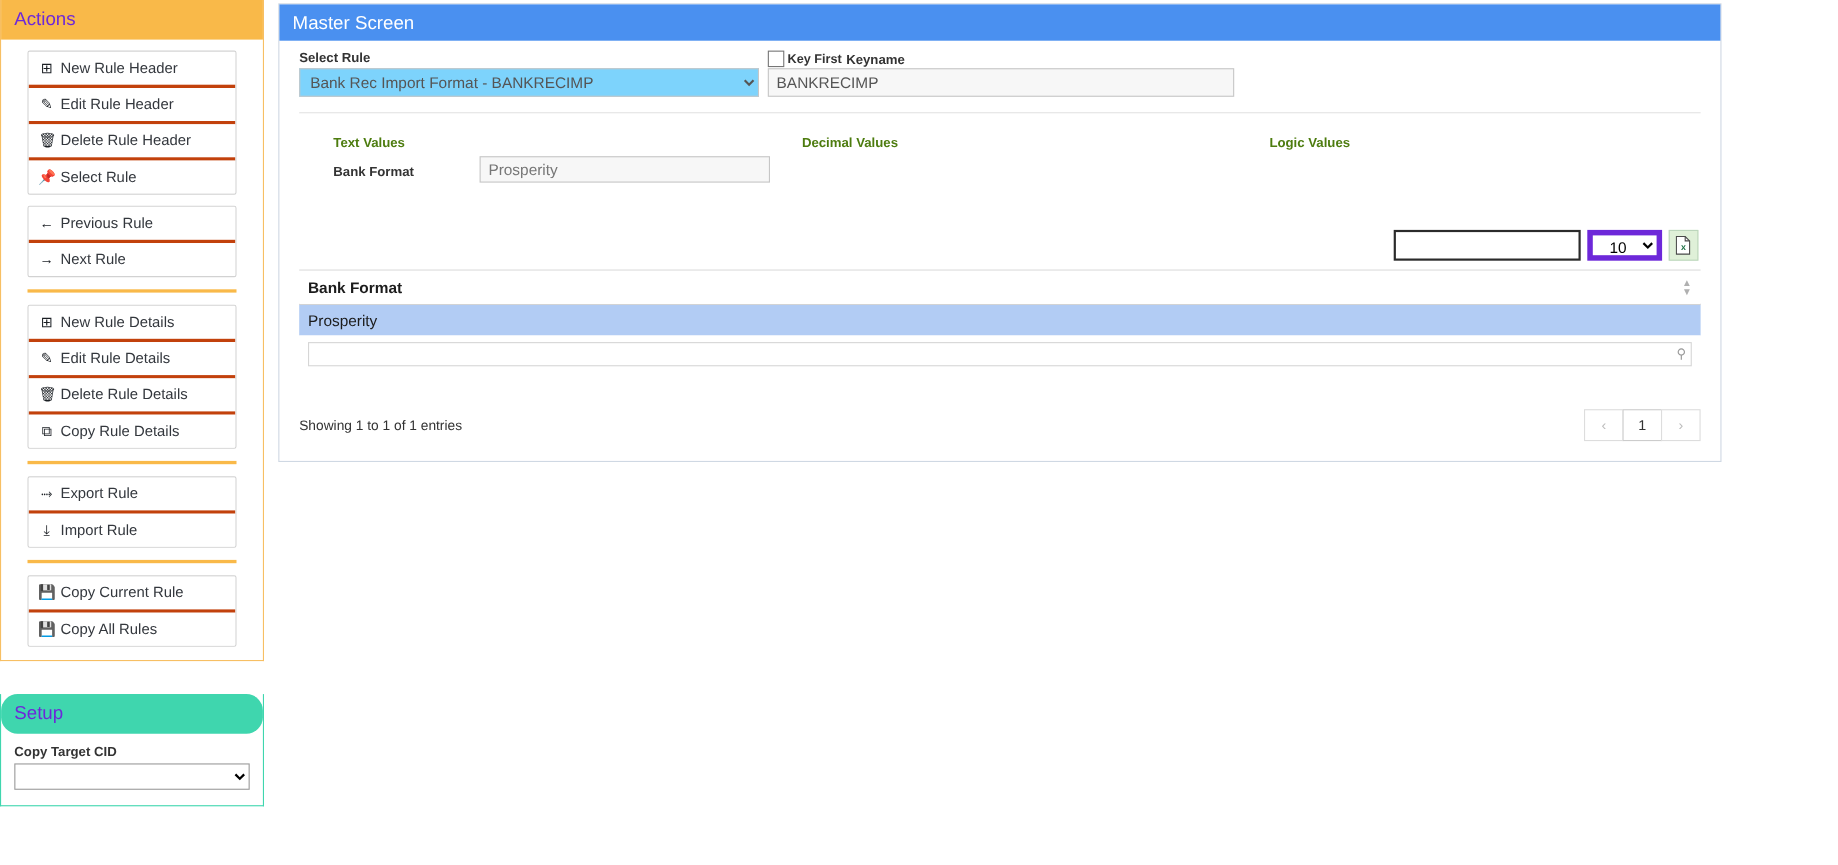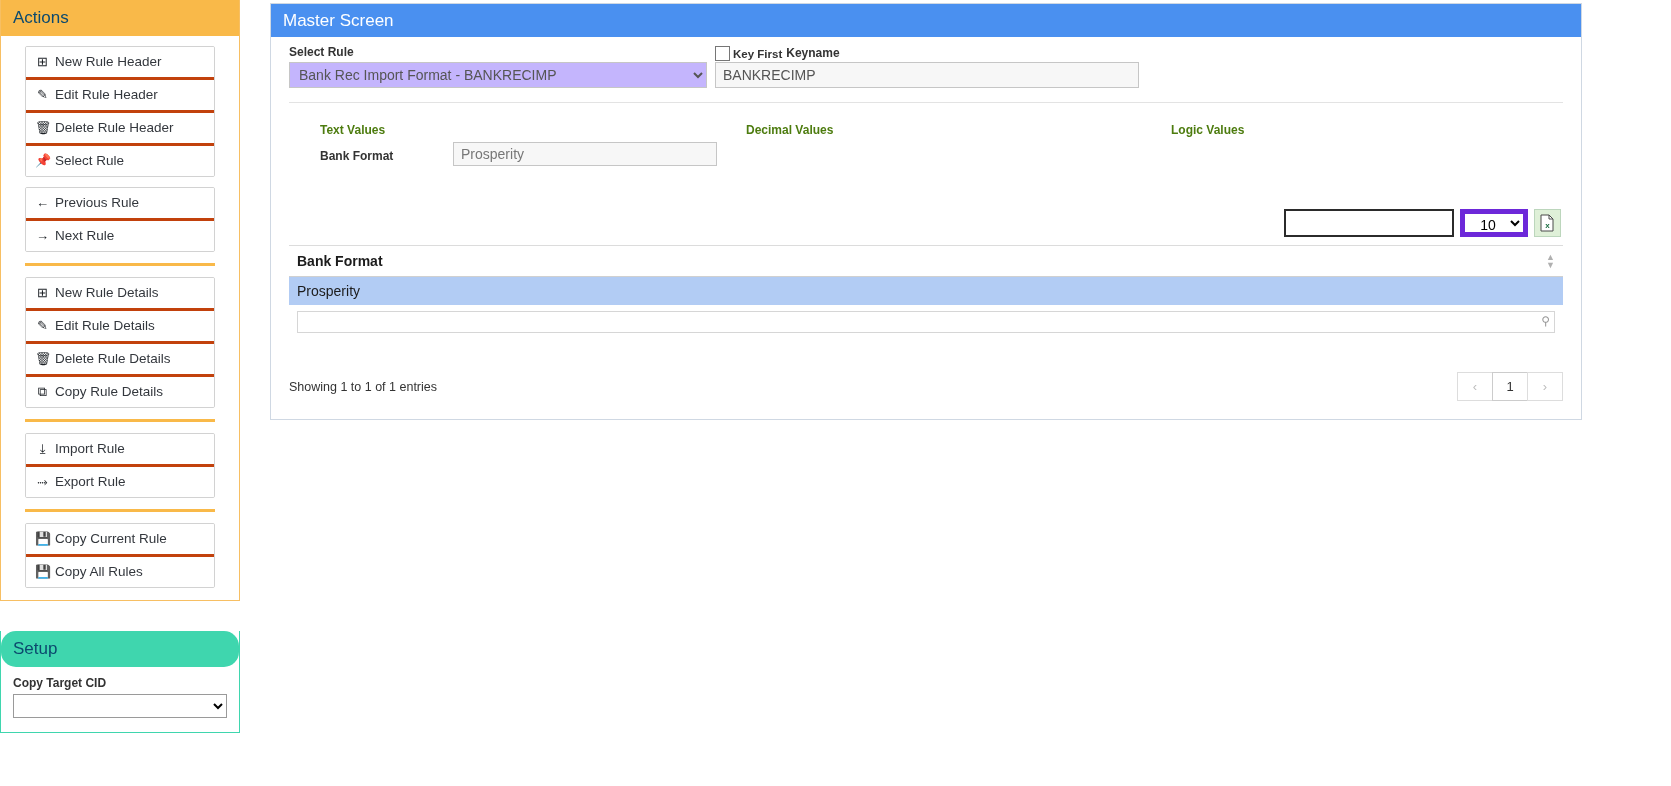--- a/index.html
+++ b/index.html
@@ -32,21 +32,21 @@
 
   .panel-actions {
     border: 1px solid #f7bf63;
     border-top: none;
   }
 
   .panel-header {
     height: 36px;
     line-height: 36px;
     padding: 0 12px;
-    color: #0c4a6e;
+    color: #6d28d9;
     font-size: 17px;
   }
   .panel-header-actions { background: #f9b949; }
   .panel-header-setup { background: #3fd6ae; border-radius: 15px; }
 
   .panel-body {
     padding: 10px 24px 12px 24px;
   }
 
   .btn-group {
@@ -106,21 +106,21 @@
     border: 1px solid #9a9a9a;
     background: #fff;
     font-family: "Liberation Sans", sans-serif;
     font-size: 13px;
     padding: 2px 4px;
   }
 
   
   #main-panel {
     position: absolute;
-    left: 270px;
+    left: 253px;
     top: 3px;
     width: 1312px;
     border: 1px solid #cfd8e3;
     box-sizing: border-box;
     background: #fff;
   }
   .main-header {
     background: #4a90f0;
     color: #fff;
     font-size: 17px;
@@ -154,27 +154,27 @@
     height: 26px;
     border: 1px solid #c6c6c6;
     background: #f7f7f7;
     color: #555;
     font-family: "Liberation Sans", sans-serif;
     font-size: 14px;
     padding: 2px 7px;
     width: 100%;
   }
   select.inp {
-    background: #c4b5fd;
+    background: #7dd3fc;
     padding-left: 5px;
   }
 
   .checkline {
     display: flex;
-    align-items: flex-start;
+    align-items: flex-end;
     margin-bottom: 1px;
   }
   .chk {
     width: 15px;
     height: 15px;
     border: 1px solid #767676;
     background: #fff;
     box-sizing: border-box;
     margin: 0 3px 0 0;
     cursor: pointer;
@@ -416,24 +416,24 @@
         </div>
         <div class="action-btn">
           <span class="ic">⧉</span><span>Copy Rule Details</span>
         </div>
       </div>
 
       <div class="sep"></div>
 
       <div class="btn-group">
         <div class="action-btn">
+          <span class="ic">⤑</span><span>Export Rule</span>
+        </div>
+        <div class="action-btn">
           <span class="ic">⤓</span><span>Import Rule</span>
-        </div>
-        <div class="action-btn">
-          <span class="ic">⤑</span><span>Export Rule</span>
         </div>
       </div>
 
       <div class="sep"></div>
 
       <div class="btn-group">
         <div class="action-btn">
           <span class="ic">💾</span><span>Copy Current Rule</span>
         </div>
         <div class="action-btn">

